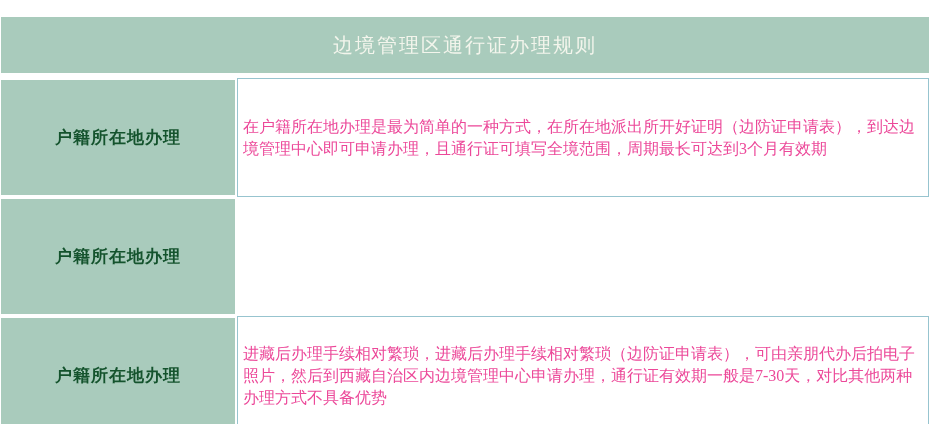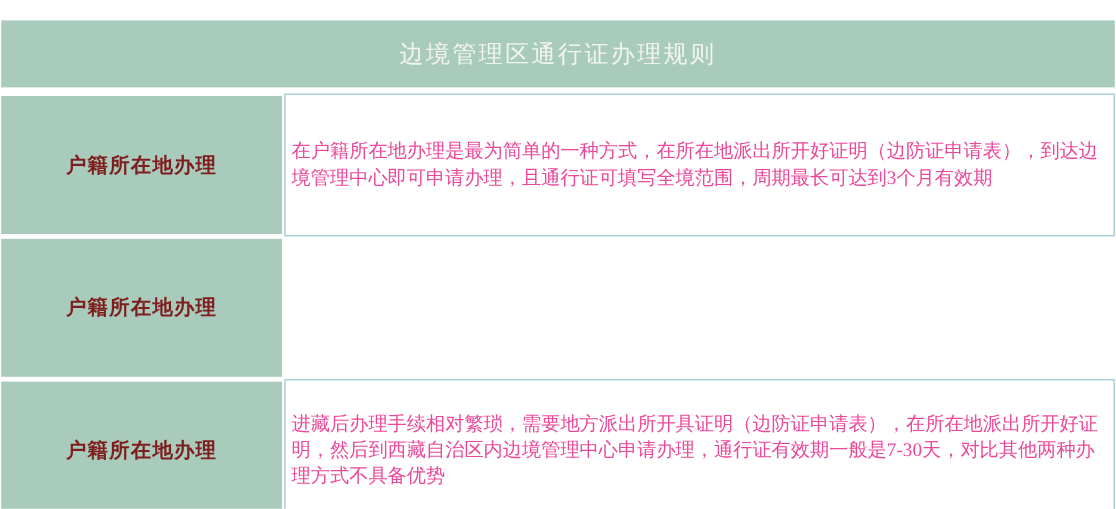--- a/index.html
+++ b/index.html
@@ -41,21 +41,21 @@
     width: 234px;
     margin: 2px 2px 2px 0;
     background: var(--cell-green, #a9cbbc);
     display: flex;
     align-items: center;
     justify-content: center;
     text-align: center;
     font-weight: bold;
     font-size: 17px;
     letter-spacing: 1px;
-    color: #7f1d1d;
+    color: #14532d;
   }
   .content-cell {
     flex: 1 1 auto;
     border: 1px solid var(--border-teal, #97c4cf);
     background: #ffffff;
     display: flex;
     align-items: center;
     padding: 6px 8px 6px 5px;
     font-size: 16px;
     line-height: 22px;
@@ -84,19 +84,19 @@
       </div>
     </div>
 
     <div class="row">
       <div class="label-cell">户籍所在地办理</div>
     </div>
 
     <div class="row">
       <div class="label-cell">户籍所在地办理</div>
       <div class="content-cell">
-        <p>进藏后办理手续相对繁琐，需要地方派出所开具证明（边防证申请表），在所在地派出所开好证明，然后到西藏自治区内边境管理中心申请办理，通行证有效期一般是7-30天，对比其他两种办理方式不具备优势</p>
+        <p>进藏后办理手续相对繁琐，进藏后办理手续相对繁琐（边防证申请表），可由亲朋代办后拍电子照片，然后到西藏自治区内边境管理中心申请办理，通行证有效期一般是7-30天，对比其他两种办理方式不具备优势</p>
       </div>
     </div>
 
   </div>
 
 </div>
 
 </body></html>

